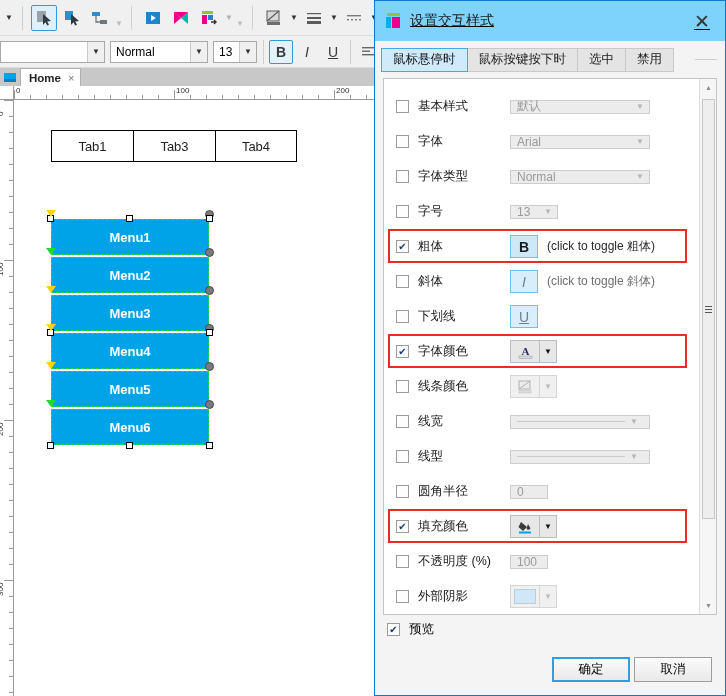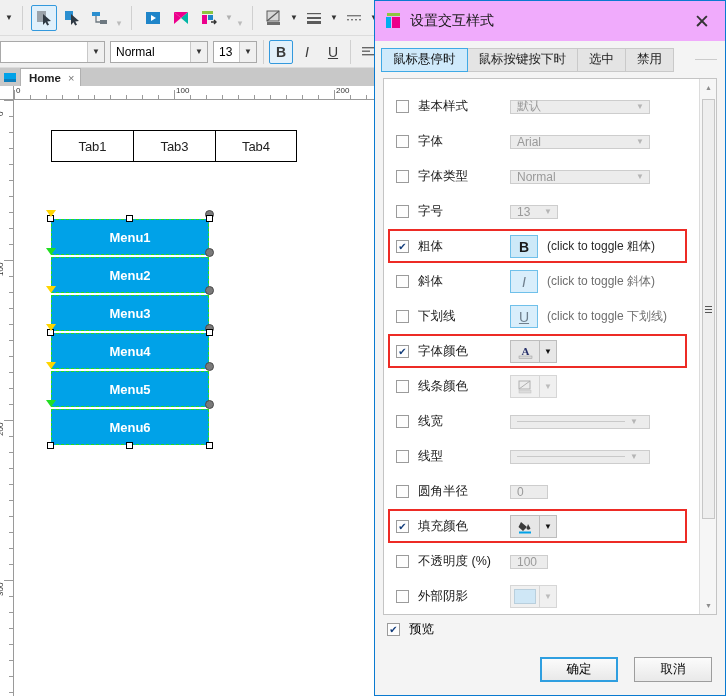--- a/index.html
+++ b/index.html
@@ -116,22 +116,22 @@
            border-left:5px solid transparent; border-right:5px solid transparent; }
   .h-tri.y { border-top:7px solid #ffd500; }
   .h-tri.g { border-top:7px solid #22dd22; }
 
   
   #dialog {
     position:absolute; left:374px; top:0px; width:352px; height:696px;
     background:#f4f4f4; border:1px solid #0a7ad0; display:flex; flex-direction:column;
   }
   #dlg-title {
-    height:40px; background:#f0abfc; display:flex; align-items:center;
-    padding:0 6px 0 9px; flex:none;
+    height:40px; background:#7dd3fc; display:flex; align-items:center;
+    padding:0 6px 0 9px; flex:none;text-decoration:underline;
   }
   #dlg-icon { width:18px; height:18px; position:relative; margin-right:8px; flex:none; }
   #dlg-title-text { font-size:14px; color:#1a1a1a; flex:1; }
   #dlg-close { width:34px; height:30px; display:flex; align-items:center; justify-content:center;
                font-size:19px; color:#333; }
 
   
   #dlg-tabs { height:37px; background:#f4f4f4; display:flex; align-items:center;
               padding:0 6px; flex:none; position:relative; }
   #dlg-tabs:before, #dlg-tabs:after {
@@ -205,21 +205,21 @@
   #sb-grip { width:7px; height:7px; background:
       linear-gradient(#555 0 1px, transparent 1px 3px) 0 0/7px 3px repeat; }
 
   
   #dlg-preview { height:28px; display:flex; align-items:center; padding-left:12px; flex:none; }
   #dlg-preview .ck { width:13px; height:13px; border:1px solid #9b9b9b; background:#fdfdfd;
                      display:flex; align-items:center; justify-content:center; margin-right:9px;}
   #dlg-preview .ck:after { content:"✔"; font-size:10px; color:#123c7a; }
   #dlg-preview .lab { font-size:12.5px; }
   #dlg-buttons { height:52px; display:flex; align-items:center; justify-content:flex-end;
-                 padding-right:13px; gap:16px; flex:none; }
+                 padding-right:13px; gap:4px; flex:none; }
   .dbtn { width:78px; height:25px; display:flex; align-items:center; justify-content:center;
           font-size:12.5px; background:linear-gradient(#fbfbfb,#e9e9e9); border:1px solid #9d9d9d; }
   .dbtn.primary { border:2px solid #2f9fe0; }
 </style>
 </head>
 <body>
 
 <div id="app">
 
   <div id="toolbar-top" class="toolbar">
@@ -616,21 +616,20 @@
         </div>
         <div class="hint dim">(click to toggle 斜体)</div>
       </div>
 
       <div class="row">
         <div class="ck"></div>
         <div class="lab">下划线</div>
         <div class="tgl">
           <u>U</u>
         </div>
-        <div class="hint dim">(click to toggle 下划线)</div>
       </div>
 
       <div class="row">
         <div class="ck on"></div>
         <div class="lab">字体颜色</div>
         <div class="colorbtn">
           <div class="cb-main">
             <svg width="17" height="14" viewBox="0 0 17 14">
                 <text x="8.5" y="10" font-size="11" font-weight="bold" text-anchor="middle" fill="#27306b" font-family="Liberation Serif, serif">A</text>
                 <rect x="2" y="11" width="13" height="2.5" fill="#d8d8d8" stroke="#9a9a9a" stroke-width="0.5"></rect>

